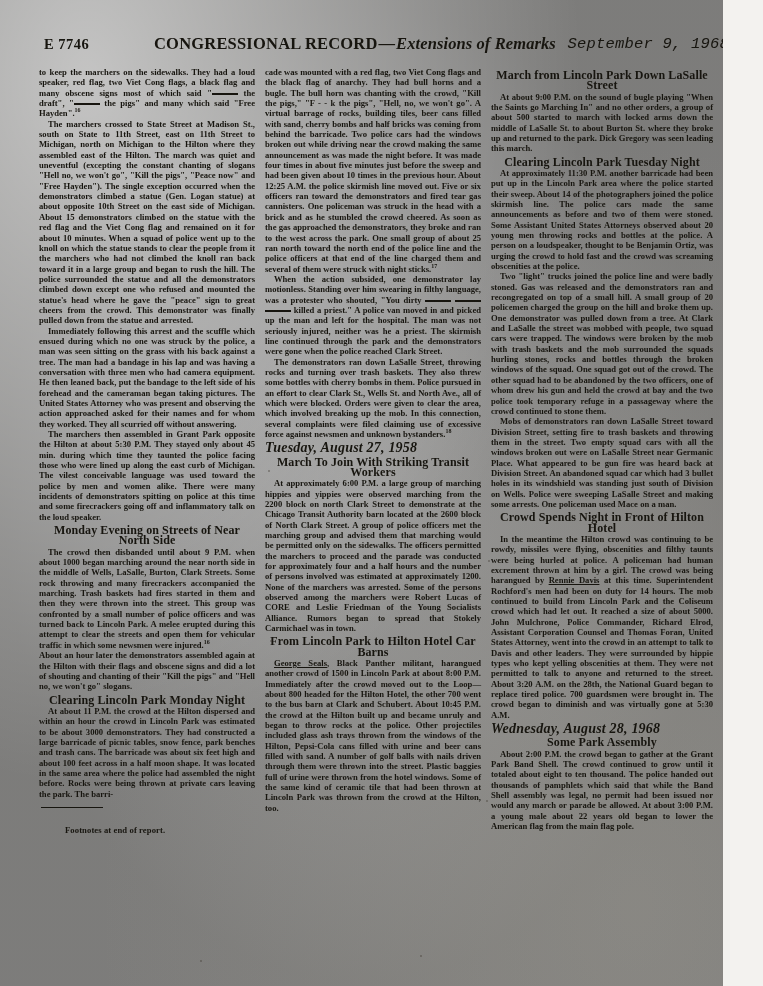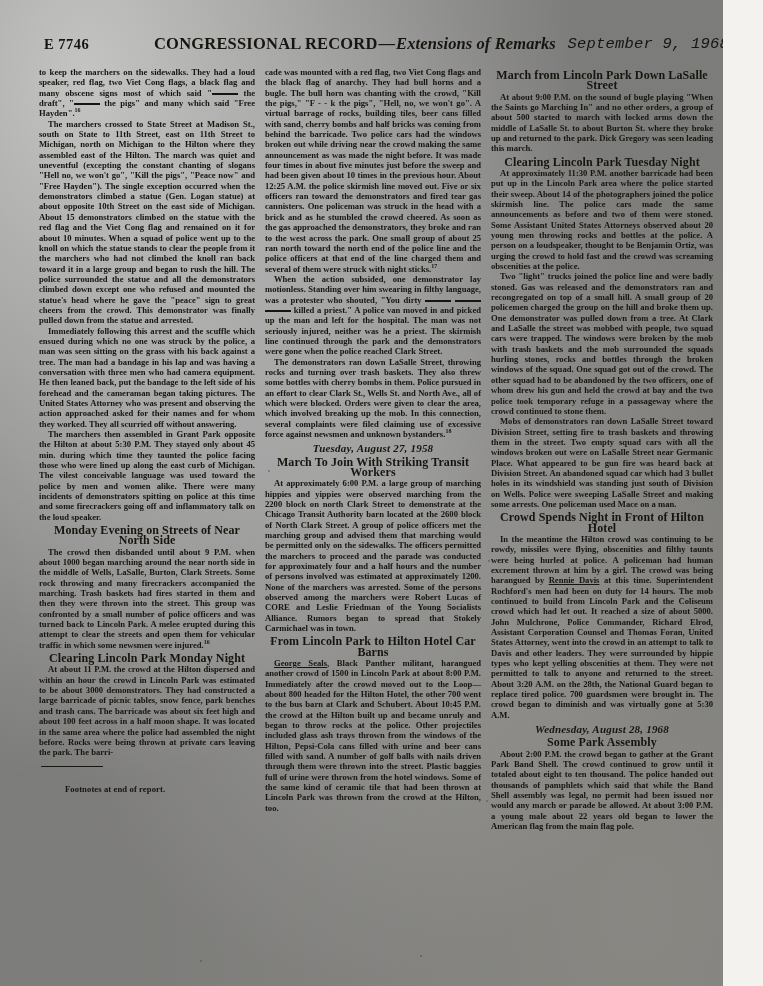--- a/index.html
+++ b/index.html
@@ -121,25 +121,24 @@
   h2.head {
     margin: 3px 0 1px 0;
     font-size: 12px;
     line-height: 10.3px;
     font-weight: bold;
     text-align: center;
     letter-spacing: 0.1px;
   }
   h2.datehead {
     margin: 4px 0 1px 0;
-    font-size: 11px;
+    font-size: 14px;
     line-height: 10.3px;
     font-weight: bold;
     font-style: italic;
-    text-align: center;
     letter-spacing: 0.2px;
   }
   sup.fn {
     font-size: 6px;
     vertical-align: super;
     line-height: 0;
     font-weight: bold;
   }
   .uline { text-decoration: underline; }
   .redact {
@@ -206,20 +205,21 @@
     </div>
 
     <div class="columns">
       <div class="col col-1" id="col-1">
           <p class="body cont">to keep the marchers on the sidewalks. They had a loud speaker, red flag, two Viet Cong flags, a black flag and many obscene signs most of which said "<span class="redact"></span> the draft", "<span class="redact"></span> the pigs" and many which said "Free Hayden".<sup class="fn">16</sup></p>
           <p class="body indent">The marchers crossed to State Street at Madison St., south on State to 11th Street, east on 11th Street to Michigan, north on Michigan to the Hilton where they assembled east of the Hilton. The march was quiet and uneventful (excepting the constant chanting of slogans "Hell no, we won't go", "Kill the pigs", "Peace now" and "Free Hayden"). The single exception occurred when the demonstrators climbed a statue (Gen. Logan statue) at about opposite 10th Street on the east side of Michigan. About 15 demonstrators climbed on the statue with the red flag and the Viet Cong flag and remained on it for about 10 minutes. When a squad of police went up to the knoll on which the statue stands to clear the people from it the marchers who had not climbed the knoll ran back toward it in a large group and began to rush the hill. The police surrounded the statue and all the demonstrators climbed down except one who refused and mounted the statue's head where he gave the "peace" sign to great cheers from the crowd. This demonstrator was finally pulled down from the statue and arrested.</p>
           <p class="body indent">Immediately following this arrest and the scuffle which ensued during which no one was struck by the police, a man was seen sitting on the grass with his back against a tree. The man had a bandage in his lap and was having a conversation with three men who had camera equipment. He then leaned back, put the bandage to the left side of his forehead and the cameraman began taking pictures. The United States Attorney who was present and observing the action approached asked for their names and for whom they worked. They all scurried off without answering.</p>
           <p class="body indent">The marchers then assembled in Grant Park opposite the Hilton at about 5:30 P.M. They stayed only about 45 min. during which time they taunted the police facing those who were lined up along the east curb of Michigan. The vilest conceivable language was used toward the police by men and women alike. There were many incidents of demonstrators spitting on police at this time and some firecrackers going off and inflammatory talk on the loud speaker.</p>
           <h2 class="head">Monday Evening on Streets of Near North Side</h2>
           <p class="body indent">The crowd then disbanded until about 9 P.M. when about 1000 began marching around the near north side in the middle of Wells, LaSalle, Burton, Clark Streets. Some rock throwing and many firecrackers accompanied the marching. Trash baskets had fires started in them and then they were thrown into the street. This group was confronted by a small number of police officers and was turned back to Lincoln Park. A melee erupted during this attempt to clear the streets and open them for vehicular traffic in which some newsmen were injured.<sup class="fn">16</sup></p>
+          <p class="body cont">About an hour later the demonstrators assembled again at the Hilton with their flags and obscene signs and did a lot of shouting and chanting of their "Kill the pigs" and "Hell no, we won't go" slogans.</p>
           <h2 class="head">Clearing Lincoln Park Monday Night</h2>
           <p class="body indent">At about 11 P.M. the crowd at the Hilton dispersed and within an hour the crowd in Lincoln Park was estimated to be about 3000 demonstrators. They had constructed a large barricade of picnic tables, snow fence, park benches and trash cans. The barricade was about six feet high and about 100 feet across in a half moon shape. It was located in the same area where the police had assembled the night before. Rocks were being thrown at private cars leaving the park. The barri-</p>
           <div class="fnrule"></div>
           <p class="footnote">Footnotes at end of report.</p>
         </div>
       <div class="col col-2" id="col-2">
           <p class="body cont">cade was mounted with a red flag, two Viet Cong flags and the black flag of anarchy. They had bull horns and a bugle. The bull horn was chanting with the crowd, "Kill the pigs," "F - - k the pigs", "Hell, no, we won't go". A virtual barrage of rocks, building tiles, beer cans filled with sand, cherry bombs and half bricks was coming from behind the barricade. Two police cars had the windows broken out while driving near the crowd making the same announcement as was made the night before. It was made four times in about five minutes just before the sweep and had been given about 10 times in the previous hour. About 12:25 A.M. the police skirmish line moved out. Five or six officers ran toward the demonstrators and fired tear gas cannisters. One policeman was struck in the head with a brick and as he stumbled the crowd cheered. As soon as the gas approached the demonstrators, they broke and ran to the west across the park. One small group of about 25 ran north toward the north end of the police line and the police officers at that end of the line charged them and several of them were struck with night sticks.<sup class="fn">17</sup></p>
           <p class="body indent">When the action subsided, one demonstrator lay motionless. Standing over him swearing in filthy language, was a protester who shouted, "You dirty <span class="redact"></span> <span class="redact"></span> <span class="redact"></span> killed a priest." A police van moved in and picked up the man and left for the hospital. The man was not seriously injured, neither was he a priest. The skirmish line continued through the park and the demonstrators were gone when the police reached Clark Street.</p>
           <p class="body indent">The demonstrators ran down LaSalle Street, throwing rocks and turning over trash baskets. They also threw some bottles with cherry bombs in them. Police pursued in an effort to clear Clark St., Wells St. and North Ave., all of which were blocked. Orders were given to clear the area, which involved breaking up the mob. In this connection, several complaints were filed claiming use of excessive force against newsmen and unknown bystanders.<sup class="fn">18</sup></p>
           <h2 class="datehead">Tuesday, August 27, 1958</h2>

